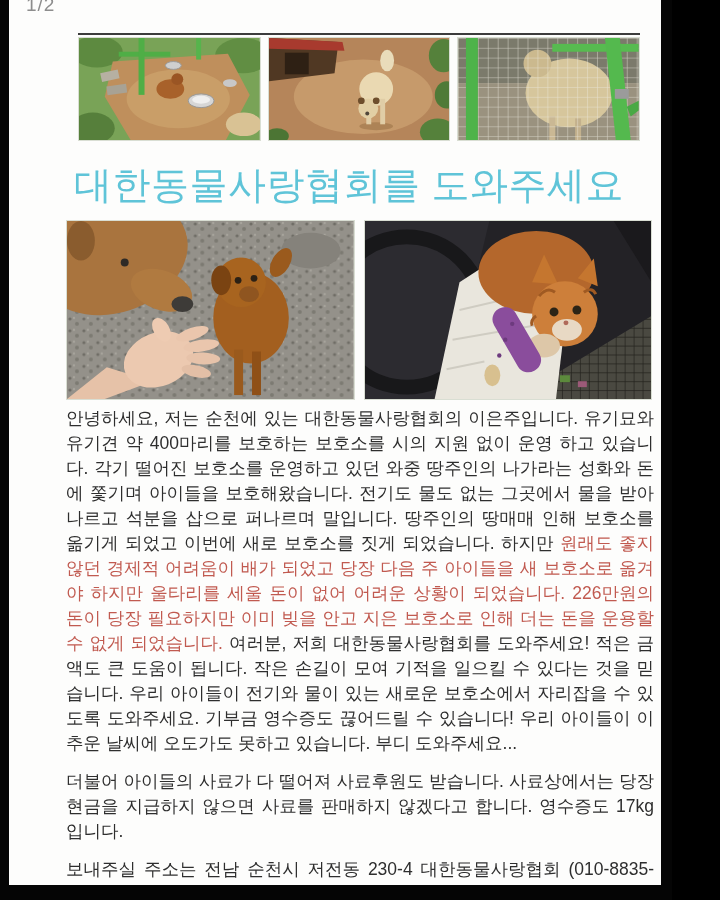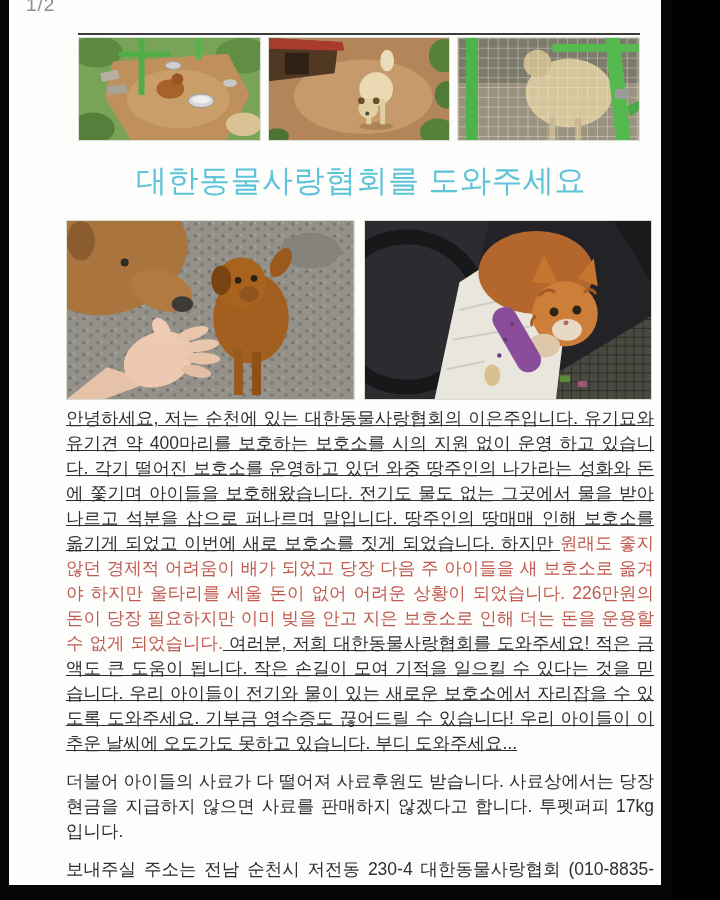--- a/index.html
+++ b/index.html
@@ -8,26 +8,26 @@
   .bar{position:absolute;background:#050505;z-index:30;}
   .bar-left{left:0;top:0;width:9px;height:900px;}
   .bar-right{right:0;top:0;width:11px;height:900px;}
   .bar-bottom{left:0;bottom:0;width:720px;height:15px;}
   .page-indicator{position:absolute;left:26px;top:-6px;font-size:19px;color:#8d8d8d;letter-spacing:1px;z-index:5;}
   .top-rule{position:absolute;left:78px;top:33px;width:562px;height:2px;background:#3c3c3c;}
   .photo-row1{position:absolute;left:78px;top:37px;width:562px;height:104px;display:flex;gap:7px;}
   .photo-row2{position:absolute;left:66px;top:220px;width:586px;height:180px;display:flex;gap:9px;}
   .photo{flex:1;position:relative;border:1px solid #d9ded3;background:#cfcfc7;overflow:hidden;}
   .photo svg{display:block;width:100%;height:100%;}
-  .doc-title{position:absolute;left:12px;top:160px;width:698px;text-align:center;
-    font-size:31px;font-weight:400;color:var(--title-color,#5fc4d8);letter-spacing:0.5px;}
+  .doc-title{position:absolute;left:0;top:160px;width:698px;text-align:center;
+    font-size:38px;font-weight:400;color:var(--title-color,#5fc4d8);letter-spacing:0.5px;}
   .text-block{position:absolute;left:66px;top:406px;width:588px;font-size:17.5px;line-height:25px;
     color:#2e2e2e;text-align:justify;}
   .text-block p{margin:0 0 13px 0;}
-  .seg-dark{color:#2e2e2e;text-decoration:underline;}
+  .seg-dark{color:#2e2e2e;}
   .seg-red{color:var(--red-color,#c15a50);}
   .account-line{letter-spacing:0.2px;}
 </style>
 </head>
 <body>
 
 <div class="stage">
 
   <div class="bar bar-left"></div>
   <div class="bar bar-right"></div>
@@ -174,17 +174,17 @@
         <circle cx="148" cy="104" r="2.2" fill="#6d3a7e"></circle>
         <circle cx="141" cy="120" r="2.2" fill="#6d3a7e"></circle>
         <circle cx="135" cy="136" r="2.2" fill="#6d3a7e"></circle>
         <ellipse cx="128" cy="156" rx="8" ry="11" fill="#d8c08f"></ellipse>
       </svg>
     </div>
   </div>
 
   <div class="text-block">
     <p><span class="seg-dark">안녕하세요, 저는 순천에 있는 대한동물사랑협회의 이은주입니다. 유기묘와 유기견 약 400마리를 보호하는 보호소를 시의 지원 없이 운영 하고 있습니다. 각기 떨어진 보호소를 운영하고 있던 와중 땅주인의 나가라는 성화와 돈에 쫓기며 아이들을 보호해왔습니다. 전기도 물도 없는 그곳에서 물을 받아 나르고 석분을 삽으로 퍼나르며 말입니다. 땅주인의 땅매매 인해 보호소를 옮기게 되었고 이번에 새로 보호소를 짓게 되었습니다. 하지만 </span><span class="seg-red">원래도 좋지 않던 경제적 어려움이 배가 되었고 당장 다음 주 아이들을 새 보호소로 옮겨야 하지만 울타리를 세울 돈이 없어 어려운 상황이 되었습니다. 226만원의 돈이 당장 필요하지만 이미 빚을 안고 지은 보호소로 인해 더는 돈을 운용할 수 없게 되었습니다.</span><span class="seg-dark"> 여러분, 저희 대한동물사랑협회를 도와주세요! 적은 금액도 큰 도움이 됩니다. 작은 손길이 모여 기적을 일으킬 수 있다는 것을 믿습니다. 우리 아이들이 전기와 물이 있는 새로운 보호소에서 자리잡을 수 있도록 도와주세요. 기부금 영수증도 끊어드릴 수 있습니다! 우리 아이들이 이 추운 날씨에 오도가도 못하고 있습니다. 부디 도와주세요...</span></p>
-    <p>더불어 아이들의 사료가 다 떨어져 사료후원도 받습니다. 사료상에서는 당장 현금을 지급하지 않으면 사료를 판매하지 않겠다고 합니다. 투펫퍼피 17kg입니다.</p>
+    <p>더불어 아이들의 사료가 다 떨어져 사료후원도 받습니다. 사료상에서는 당장 현금을 지급하지 않으면 사료를 판매하지 않겠다고 합니다. 영수증도 17kg입니다.</p>
     <p>보내주실 주소는 전남 순천시 저전동 230-4 대한동물사랑협회 (010-8835-7547)입니다.</p>
   </div>
 
 </div>
 
 </body></html>

